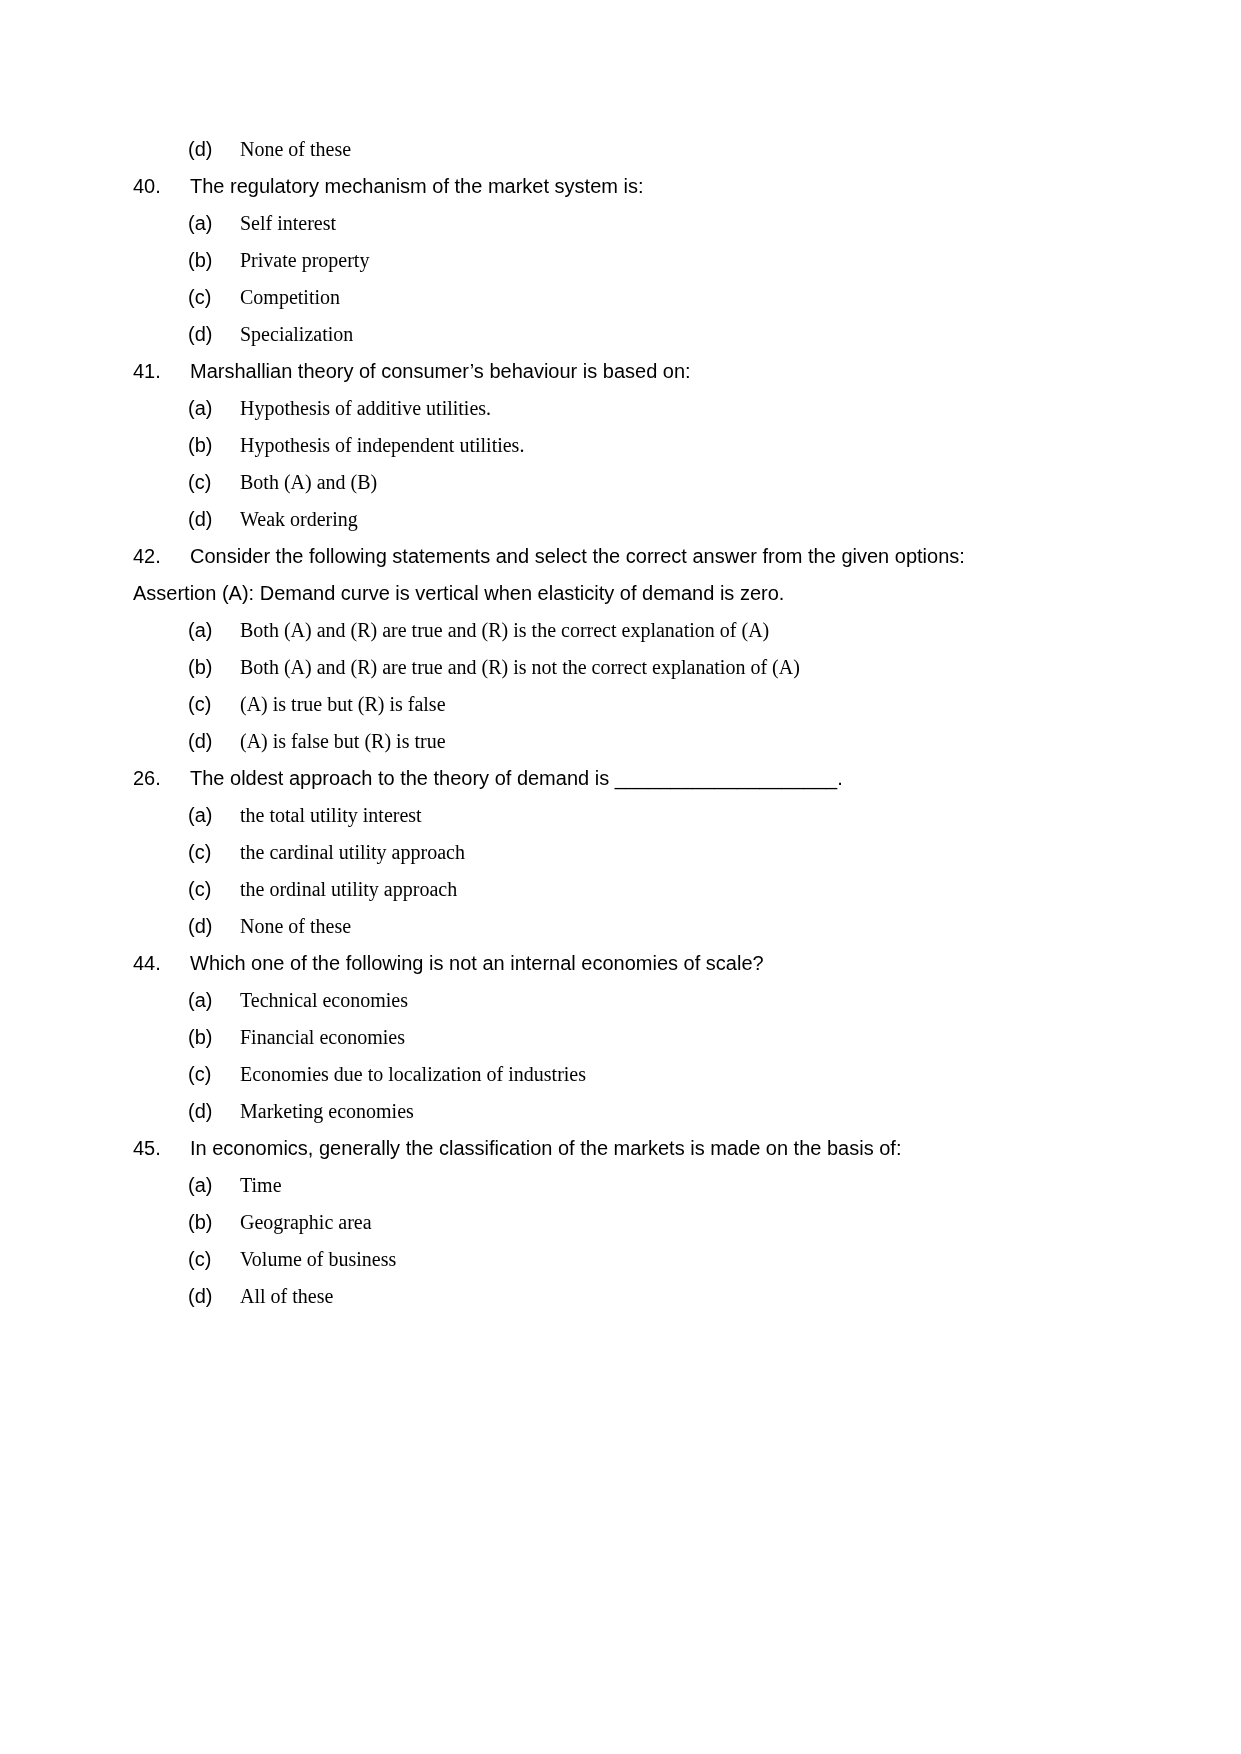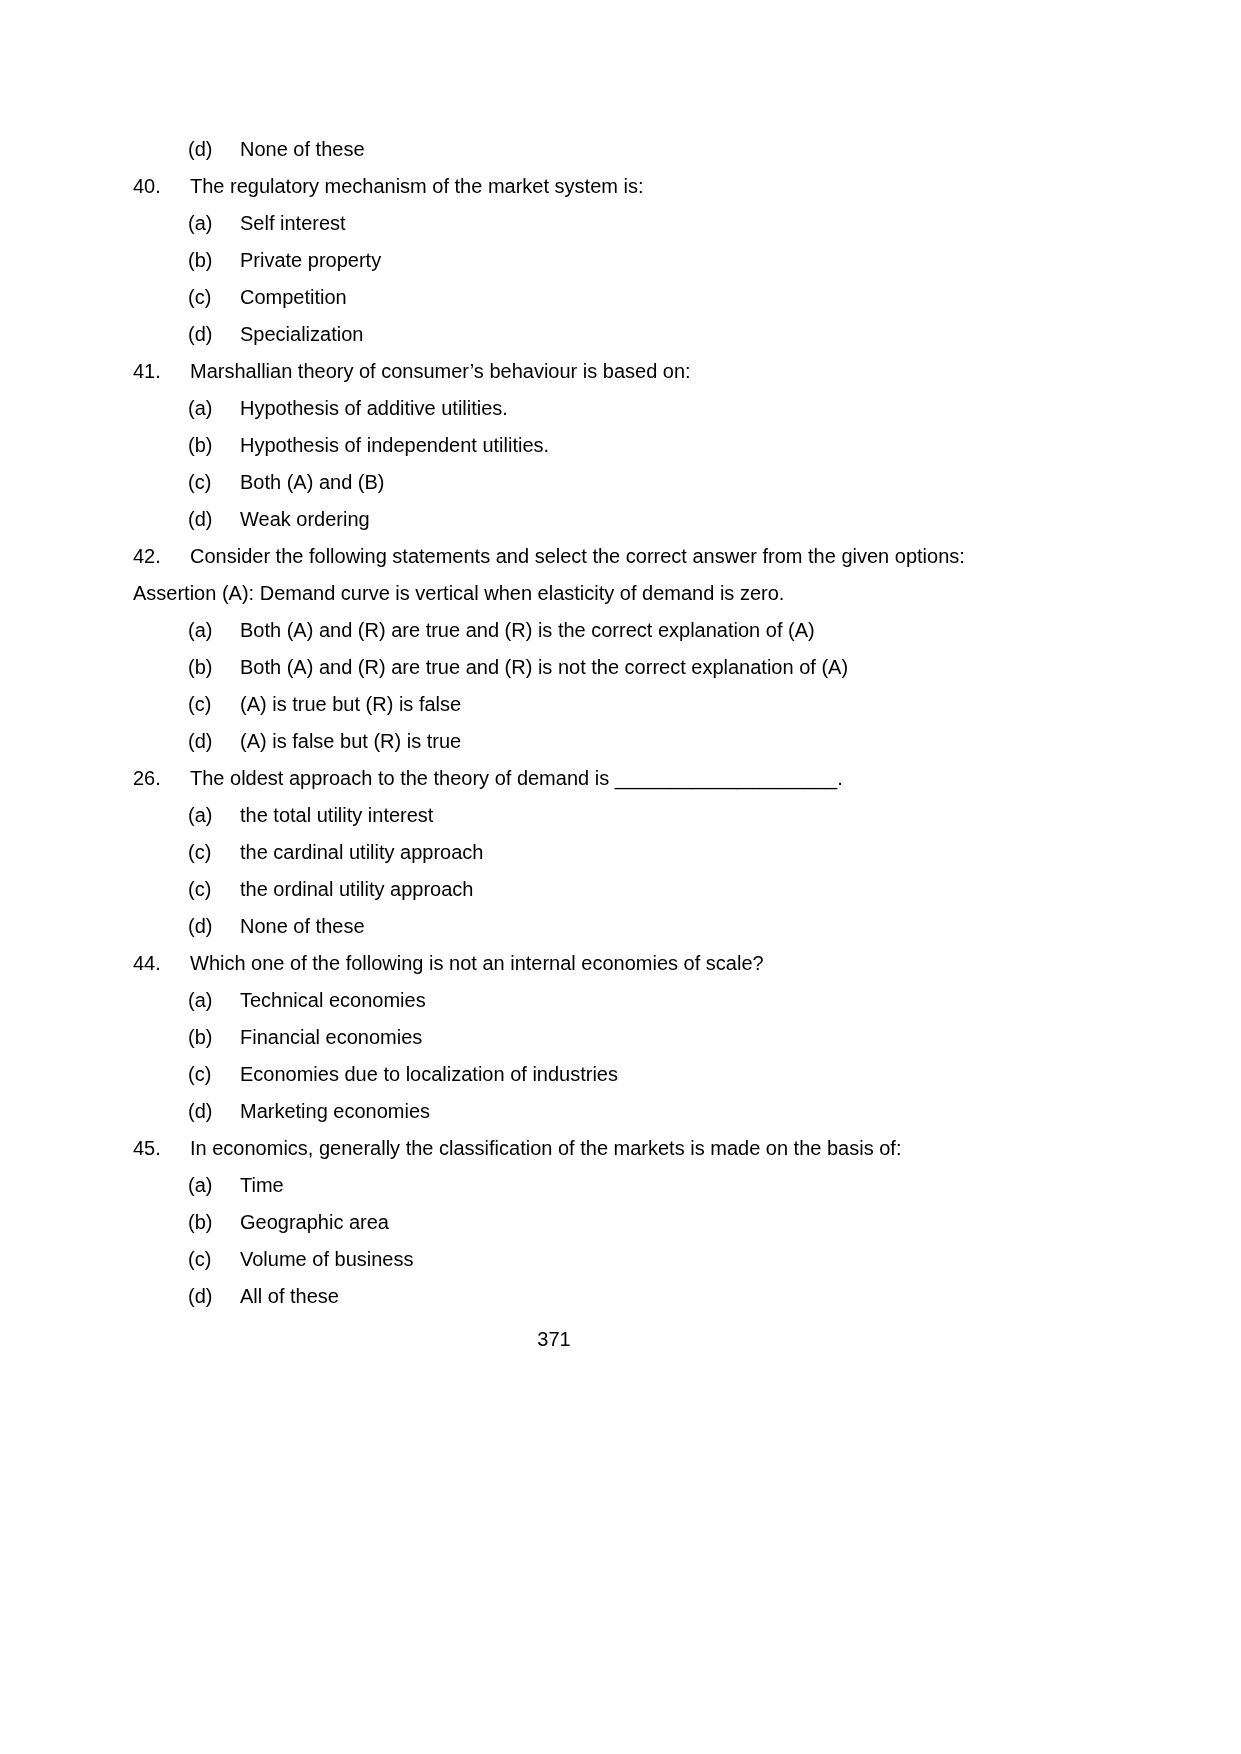--- a/index.html
+++ b/index.html
@@ -15,21 +15,21 @@
     color: #000000;
     padding: 136px 266px 0 133px;
     overflow: hidden;
   }
   .q-row { display: flex; margin-bottom: 10px; justify-content: flex-end; }
   .q-num { flex: 0 0 57px; width: 57px; }
   .q-text { flex: 1; text-align: justify; }
   .statement { margin-bottom: 10px; }
   .option { display: flex; margin-left: 55px; margin-bottom: 10px; }
   .opt-label { flex: 0 0 52px; width: 52px; }
-  .opt-text { flex: 1; }
+  .opt-text { flex: 1; font-family: Liberation Serif, serif; }
   .page-number { text-align: center; margin-top: 16px; }
 </style>
 </head>
 <body>
 
 <div class="page">
 
   <div class="option">
     <span class="opt-label">(d)</span>
     <p class="opt-text">None of these</p>
@@ -167,15 +167,14 @@
     <div class="option">
       <span class="opt-label">(c)</span>
       <p class="opt-text">Volume of business</p>
     </div>
     <div class="option">
       <span class="opt-label">(d)</span>
       <p class="opt-text">All of these</p>
     </div>
   </section>
 
-  <p class="page-number">371</p>
 
 </div>
 
 </body></html>

